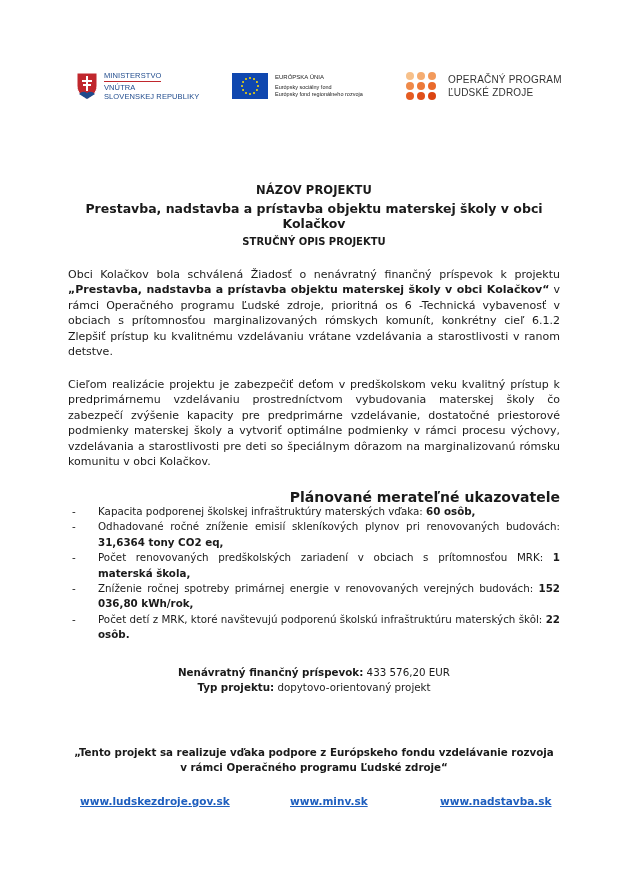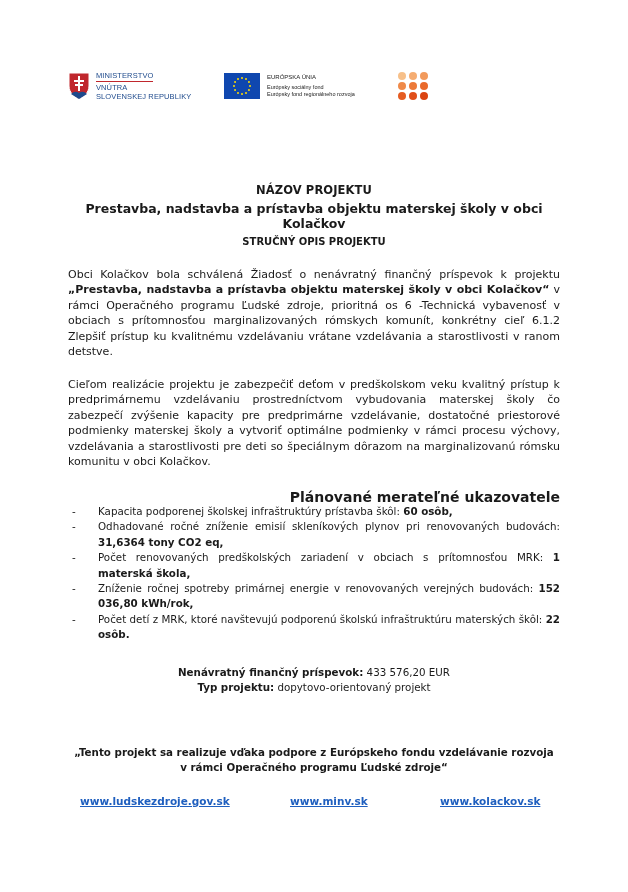--- a/index.html
+++ b/index.html
@@ -1,20 +1,20 @@
 <!DOCTYPE html>
 <html><head>
 <meta charset="utf-8">
 <style>
   html, body { margin: 0; padding: 0; background: #ffffff; }
   body {
     width: 628px; height: 892px; position: relative; overflow: hidden;
     font-family: "Liberation Sans", sans-serif; color: #1a1a1a;
   }
-  .logos { position: absolute; top: 66px; left: 0; width: 528px; height: 40px; padding-left: 32px; }
+  .logos { position: absolute; top: 66px; left: 8px; width: 528px; height: 40px; padding-left: 32px; }
   .logo { position: absolute; top: 0; height: 40px; display: flex; align-items: center; }
   .logo-minv { left: 68px; }
   .logo-eu { left: 224px; }
   .logo-op { left: 398px; }
   .minv-text { margin-left: 6px; font-size: 7.5px; line-height: 9px; color: #1e4a8c; letter-spacing: 0.1px; }
   .minv-text .l1 { border-bottom: 1px solid #c0272d; display: inline-block; padding-bottom: 1px; margin-bottom: 1px; }
   .eu-flag { width: 36px; height: 26px; background: #0f47af; position: relative; }
   .eu-text { margin-left: 7px; font-size: 5.5px; line-height: 7px; color: #222; }
   .eu-text .title { font-size: 6px; margin-bottom: 3px; display: block; }
   .op-dots { display: grid; grid-template-columns: repeat(3, 8px); grid-gap: 2px 3px; }
@@ -85,49 +85,53 @@
         <div class="op-dot" style="background: rgb(247, 192, 138);"></div>
         <div class="op-dot" style="background: rgb(245, 173, 114);"></div>
         <div class="op-dot" style="background: rgb(242, 154, 92);"></div>
         <div class="op-dot" style="background: rgb(239, 138, 74);"></div>
         <div class="op-dot" style="background: rgb(236, 122, 58);"></div>
         <div class="op-dot" style="background: rgb(233, 106, 44);"></div>
         <div class="op-dot" style="background: rgb(229, 92, 34);"></div>
         <div class="op-dot" style="background: rgb(224, 79, 26);"></div>
         <div class="op-dot" style="background: rgb(218, 68, 18);"></div>
       </div>
+    <div class="op-text">
+      <span>OPERAČNÝ PROGRAM</span><br>
+      <span>ĽUDSKÉ ZDROJE</span>
+    </div>
   </div>
 </div>
 
 <div class="doc center h1">NÁZOV PROJEKTU</div>
 <div class="doc center h2">Prestavba, nadstavba a prístavba objektu materskej školy v obci Kolačkov</div>
 <div class="doc center h3">STRUČNÝ OPIS PROJEKTU</div>
 
 <div class="doc para p1">
   <span>Obci Kolačkov bola schválená Žiadosť o nenávratný finančný príspevok k projektu </span><b>„Prestavba, nadstavba a prístavba objektu materskej školy v obci Kolačkov“</b><span> v rámci Operačného programu Ľudské zdroje, prioritná os 6 -Technická vybavenosť v obciach s prítomnosťou marginalizovaných rómskych komunít, konkrétny cieľ 6.1.2 Zlepšiť prístup ku kvalitnému vzdelávaniu vrátane vzdelávania a starostlivosti v ranom detstve.</span>
 </div>
 
 <div class="doc para p2">Cieľom realizácie projektu je zabezpečiť deťom v predškolskom veku kvalitný prístup k predprimárnemu vzdelávaniu prostredníctvom vybudovania materskej školy čo zabezpečí zvýšenie kapacity pre predprimárne vzdelávanie, dostatočné priestorové podmienky materskej školy a vytvoriť optimálne podmienky v rámci procesu výchovy, vzdelávania a starostlivosti pre deti so špeciálnym dôrazom na marginalizovanú rómsku komunitu v obci Kolačkov.</div>
 
 <div class="doc ind-title">Plánované merateľné ukazovatele</div>
 <ul class="doc ind-list">
-  <li><span class="dash">-</span><span>Kapacita podporenej školskej infraštruktúry prístavba škôl: </span><b>60 osôb,</b></li>
+  <li><span class="dash">-</span><span>Kapacita podporenej školskej infraštruktúry materských vďaka: </span><b>60 osôb,</b></li>
   <li><span class="dash">-</span><span>Odhadované ročné zníženie emisií skleníkových plynov pri renovovaných budovách: </span><b>31,6364 tony CO2 eq,</b></li>
   <li><span class="dash">-</span><span>Počet renovovaných predškolských zariadení v obciach s prítomnosťou MRK: </span><b>1 materská škola,</b></li>
   <li><span class="dash">-</span><span>Zníženie ročnej spotreby primárnej energie v renovovaných verejných budovách: </span><b>152 036,80 kWh/rok,</b></li>
   <li><span class="dash">-</span><span>Počet detí z MRK, ktoré navštevujú podporenú školskú infraštruktúru materských škôl: </span><b>22 osôb.</b></li>
 </ul>
 
 <div class="doc center totals">
   <div><b>Nenávratný finančný príspevok:</b><span> 433 576,20 EUR</span></div>
   <div><b>Typ projektu:</b><span> dopytovo-orientovaný projekt</span></div>
 </div>
 
 <div class="doc center quote">
   <div>„Tento projekt sa realizuje vďaka podpore z Európskeho fondu vzdelávanie rozvoja</div>
   <div>v rámci Operačného programu Ľudské zdroje“</div>
 </div>
 
 <div class="links">
   <a class="l-a">www.ludskezdroje.gov.sk</a>
   <a class="l-b">www.minv.sk</a>
-  <a class="l-c">www.kolackov.sk</a>
+  <a class="l-c">www.nadstavba.sk</a>
 </div>
 
 </body></html>

